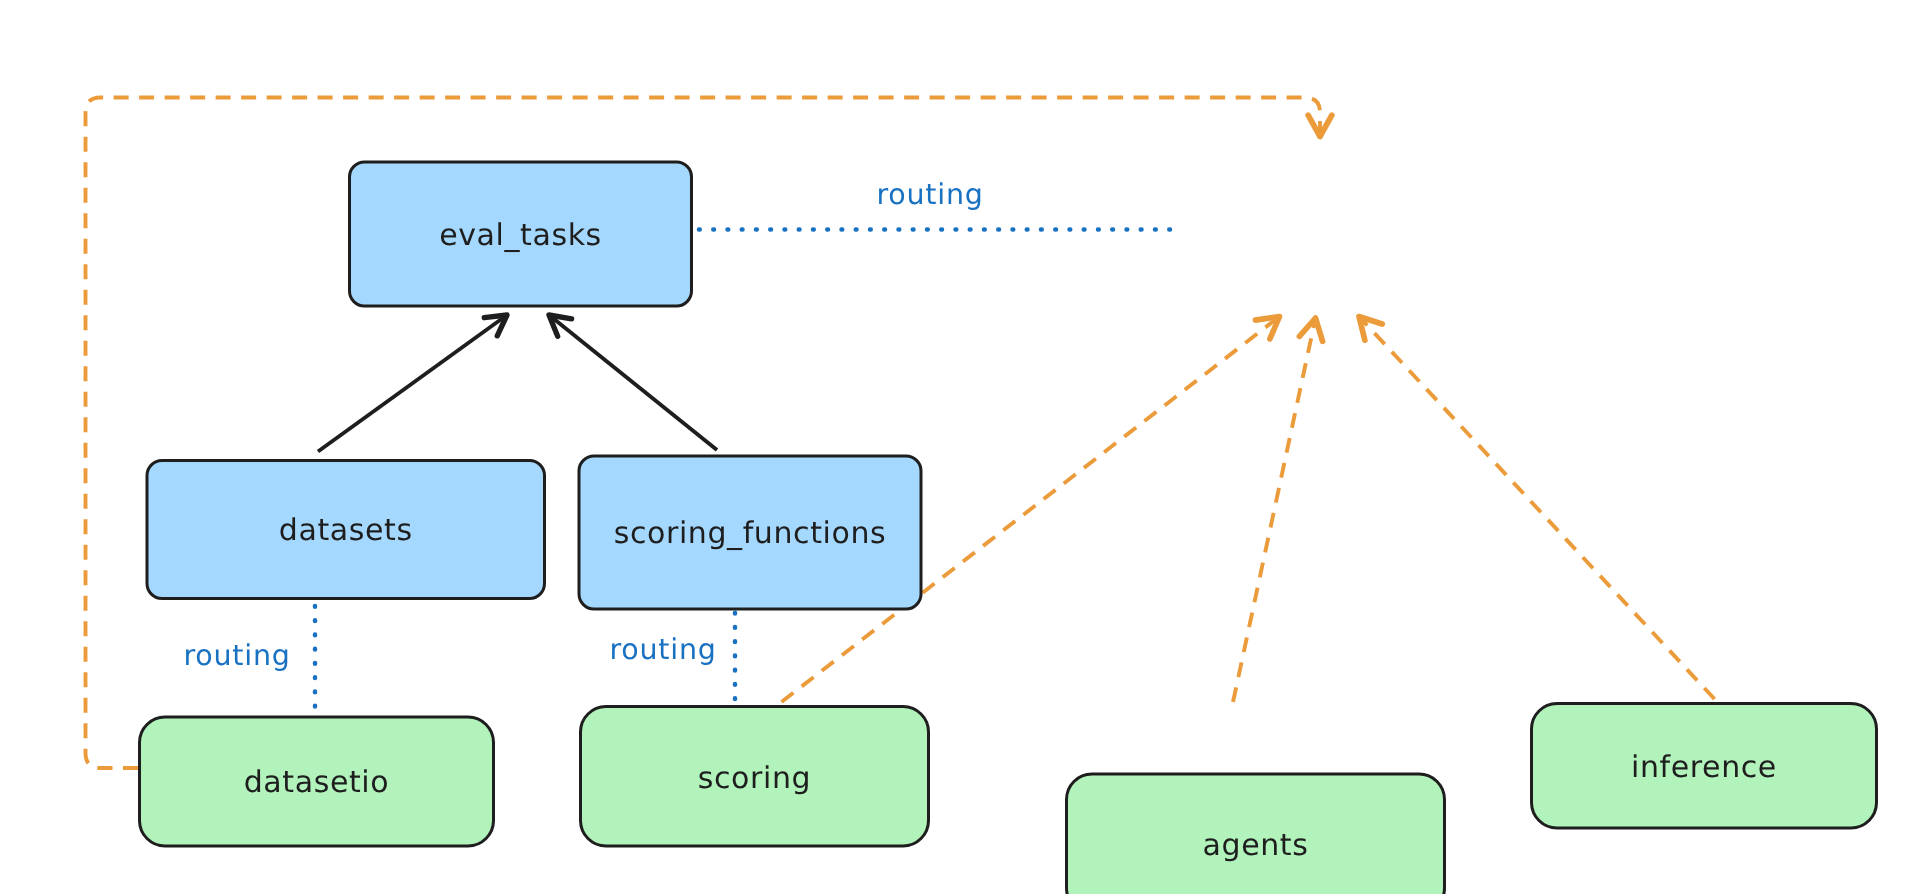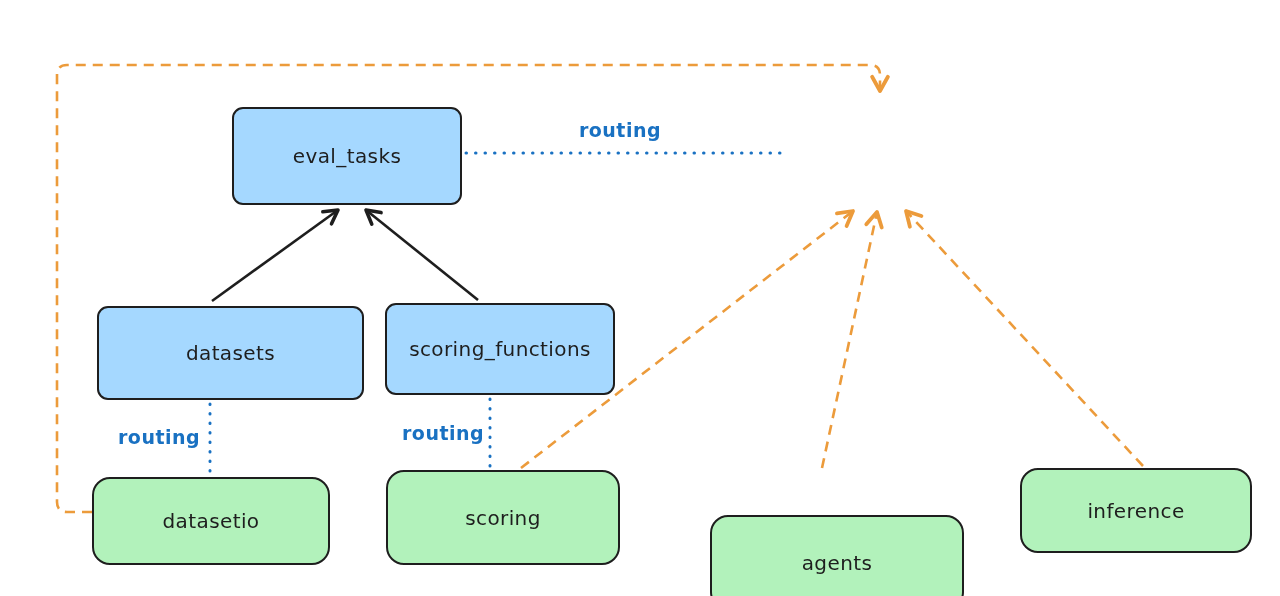--- a/index.html
+++ b/index.html
@@ -21,21 +21,21 @@
     letter-spacing:0.4px;
     box-sizing:border-box;
     text-align:center;
   }
   .node.blue  { background:#a5d8ff;border-radius:11px; }
   .node.green { background:#b2f2bb; }
   .edge-label {
     position:absolute;
     color:#1971c2;
     font-size:19px;
-    font-weight:700;
+    font-weight:400;
     letter-spacing:0.5px;
     white-space:nowrap;
     text-align:center;
   }
 </style>
 </head>
 <body>
 
 <div class="canvas">
 
@@ -64,21 +64,21 @@
 
   <div class="node blue" style="left:232px; top:107px; width:230px; height:98px;">
     <span>eval_tasks</span>
   </div>
 
 
   <div class="node blue" style="left:97px; top:306px; width:267px; height:94px;">
     <span>datasets</span>
   </div>
 
-  <div class="node blue" style="left:385px; top:303px; width:230px; height:92px;">
+  <div class="node blue" style="left:385px; top:303px; width:230px; height:104px;">
     <span>scoring_functions</span>
   </div>
 
   <div class="node green" style="left:92px; top:477px; width:238px; height:88px;">
     <span>datasetio</span>
   </div>
 
   <div class="node green" style="left:386px; top:470px; width:234px; height:95px;">
     <span>scoring</span>
   </div>

